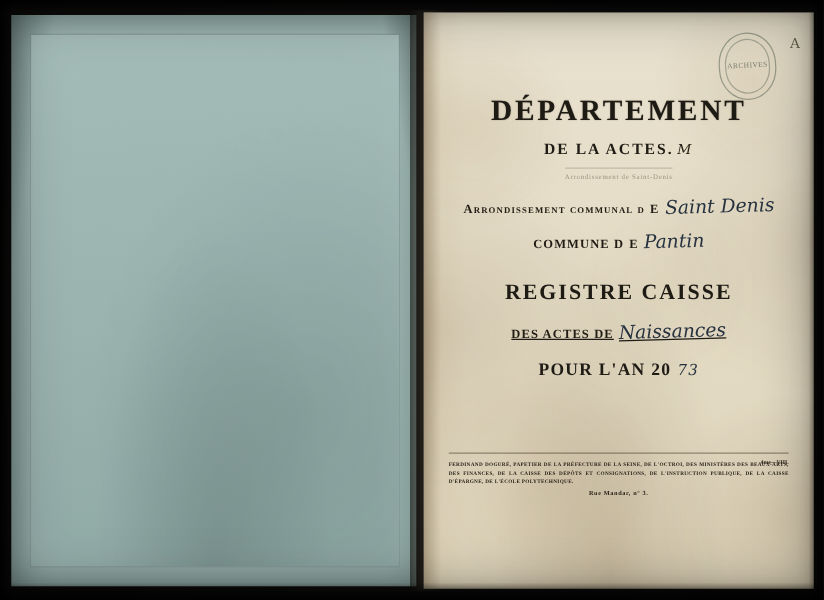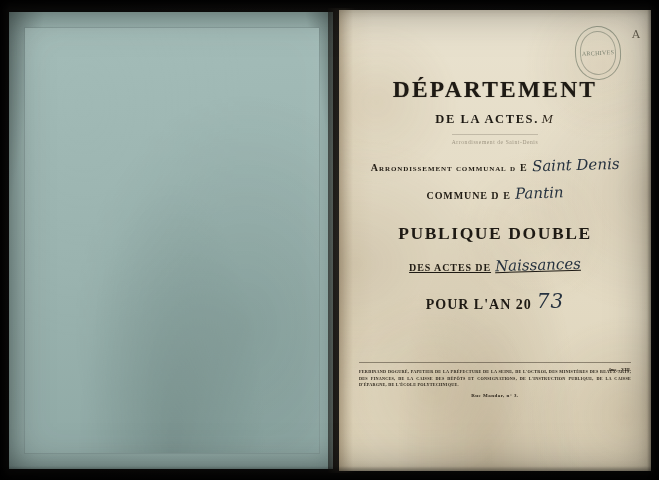--- a/index.html
+++ b/index.html
@@ -243,21 +243,21 @@
   .t-year {
     font-size: 14px;
     font-weight: bold;
     letter-spacing: 1px;
   }
   .t-year .hand {
     font-family: "DejaVu Serif", serif;
     font-style: italic;
     font-weight: normal;
     color: #26323f;
-    font-size: 20px;
+    font-size: 12px;
     margin-left: 1px;
     text-align: right;
   }
 
   
   .imprint {
     position: absolute;
     left: 20px;
     top: 352px;
     width: 272px;
@@ -362,21 +362,21 @@
           <span class="lbl">e</span>
           <span class="ms">Saint Denis</span>
         </div>
 
         <div class="row">
           <span class="lbl">Commune d</span>
           <span class="lbl">e</span>
           <span class="ms">Pantin</span>
         </div>
 
-        <div class="t-registre">PUBLIQUE DOUBLE</div>
+        <div class="t-registre">REGISTRE CAISSE</div>
 
         <div class="row row-actes">
           <span class="lbl">DES ACTES DE</span>
           <span class="ms">Naissances</span>
         </div>
 
         <div class="row row-annee">
           <span class="t-year">POUR L'AN 20</span>
           <span class="t-year"><span class="hand">73</span></span>
         </div>

